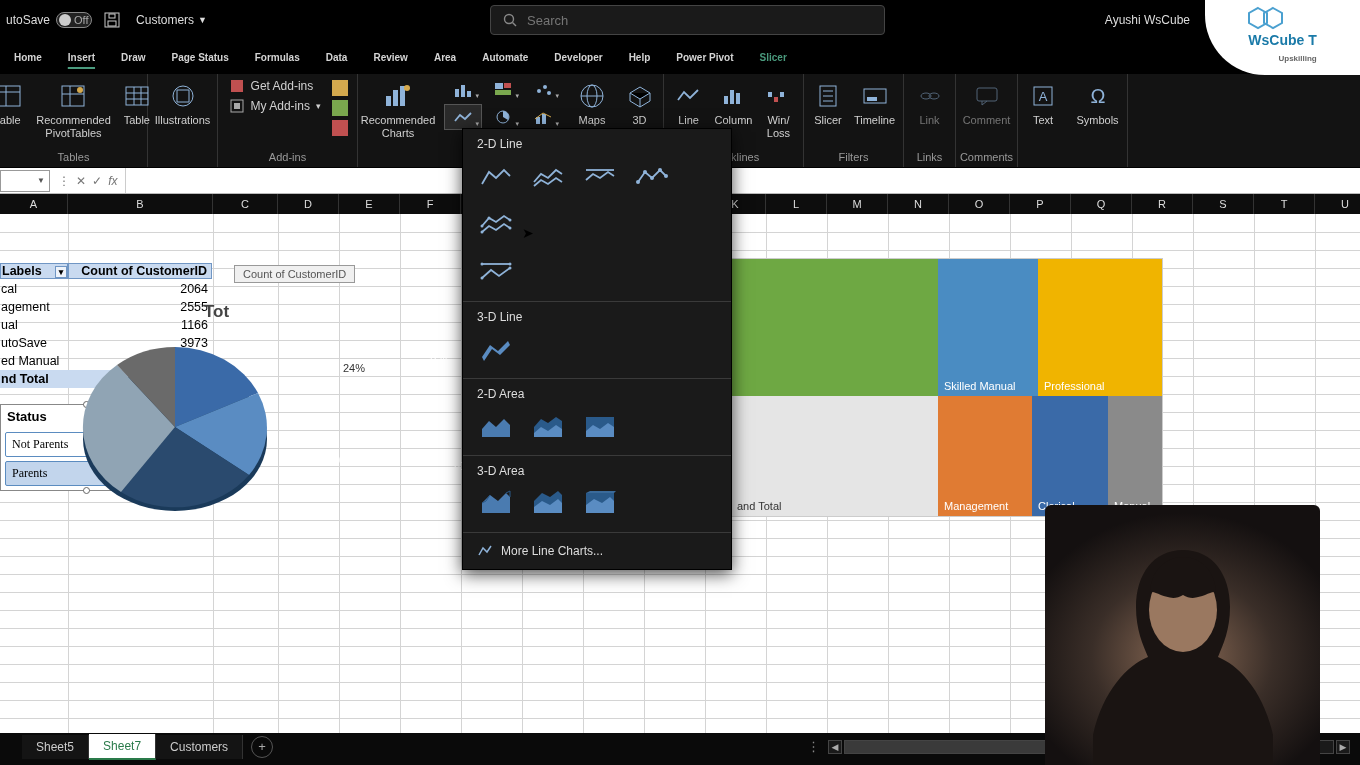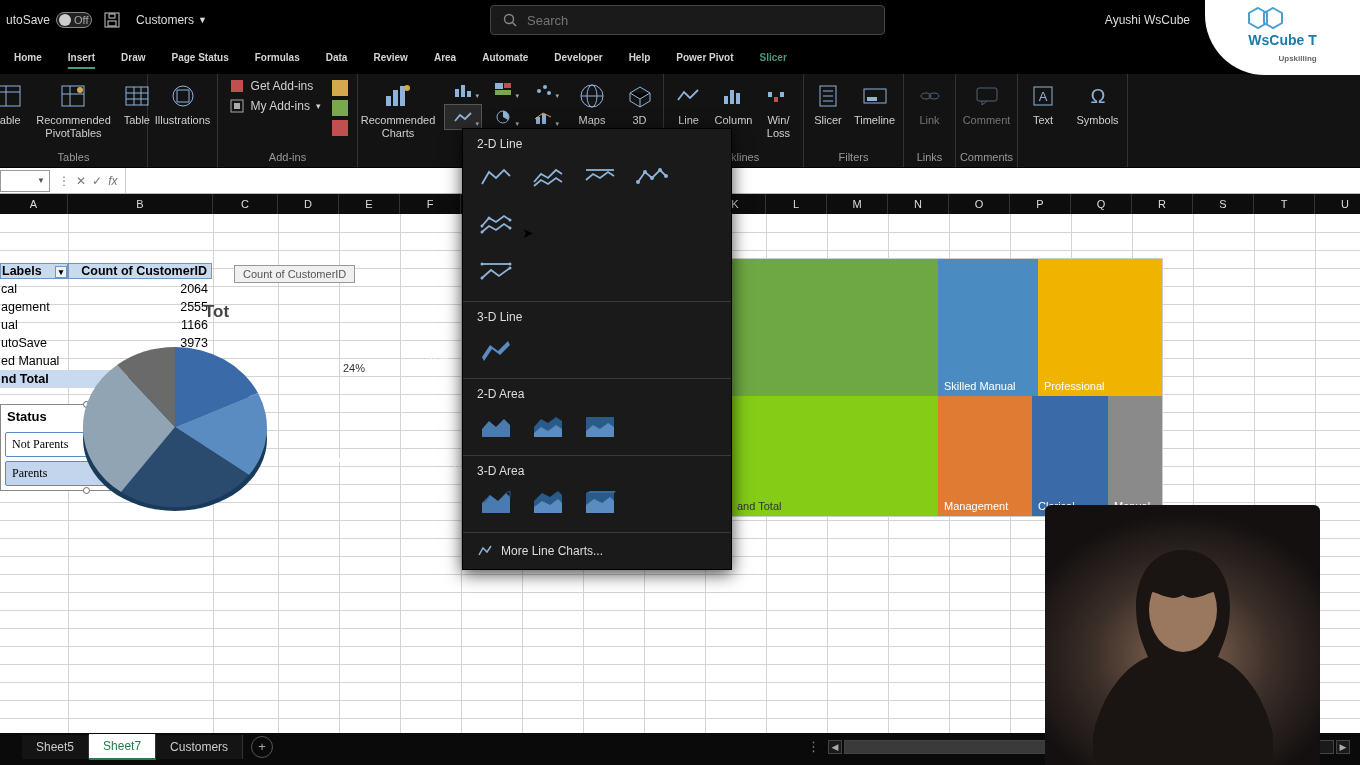--- a/index.html
+++ b/index.html
@@ -639,21 +639,21 @@
     <div class="tm-row">
       <div class="tm-cell" style="width:207px;height:137px;background:#6ea843"></div>
       <div class="tm-cell" style="width:100px;height:137px;background:#4a8cc2">
           <span>Skilled Manual</span>
         </div>
       <div class="tm-cell" style="width:124px;height:137px;background:#f0b400">
           <span>Professional</span>
         </div>
     </div>
     <div class="tm-row">
-      <div class="tm-cell" style="width:207px;height:120px;background:#84cc16;color:#333">
+      <div class="tm-cell" style="width:207px;height:120px;background:#e5e5e5;color:#333">
           <span>and Total</span>
         </div>
       <div class="tm-cell" style="width:94px;height:120px;background:#e07b33">
           <span>Management</span>
         </div>
       <div class="tm-cell" style="width:76px;height:120px;background:#3a6aa8">
           <span>Clerical</span>
         </div>
       <div class="tm-cell" style="width:54px;height:120px;background:#8a8a8a">
           <span>Manual</span>

